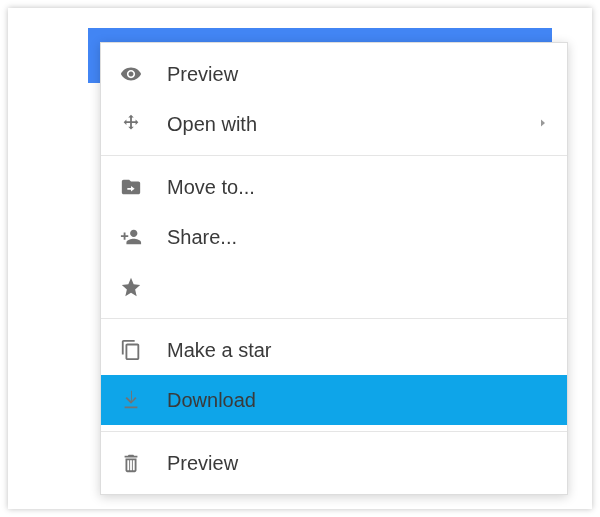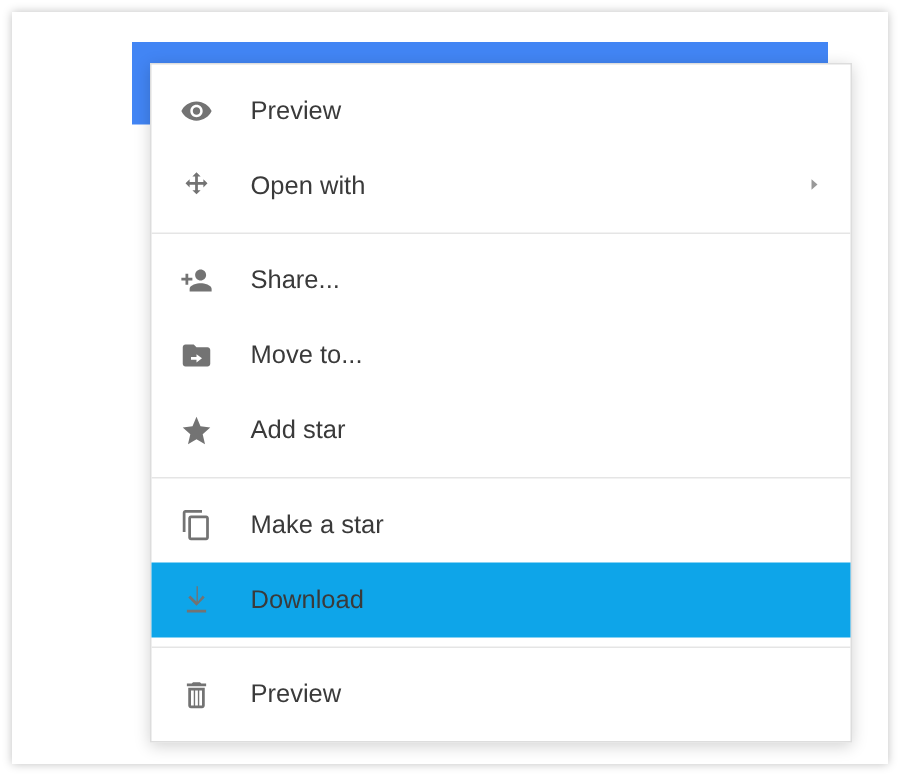--- a/index.html
+++ b/index.html
@@ -64,21 +64,21 @@
       width: 24px;
       height: 24px;
       flex-shrink: 0;
       display: flex;
       align-items: center;
       justify-content: center;
       color: #737373;
     }
     .label {
       margin-left: 24px;
-      font-size: 17px;
+      font-size: 20px;
       color: #3a3a3a;
     }
     .chevron {
       position: absolute;
       right: 18px;
       color: #999;
       font-size: 14px;
     }
     .divider {
       height: 1px;
@@ -122,42 +122,41 @@
             <path d="M8 5l8 7-8 7z"></path>
           </svg>
       </span>
     </div>
 
     <div class="divider"></div>
 
     <div class="menu-item">
       <span class="icon">
         <svg viewBox="0 0 24 24">
+            <path d="M10 4H4c-1.1 0-2 .9-2 2v12c0 1.1.9 2 2 2h16c1.1 0 2-.9 2-2V8c0-1.1-.9-2-2-2h-8l-2-2zm2 13v-2H8v-2h4V11l4 3-4 3z"></path>
+          </svg>
+      </span>
+      <span class="label">Move to...</span>
+    </div>
+
+    <div class="menu-item">
+      <span class="icon">
+        <svg viewBox="0 0 24 24">
             <path d="M15 12c2.2 0 4-1.8 4-4s-1.8-4-4-4-4 1.8-4 4 1.8 4 4 4zm-9-2V7H4v3H1v2h3v3h2v-3h3v-2H6zm9 4c-2.7 0-8 1.3-8 4v2h16v-2c0-2.7-5.3-4-8-4z"></path>
           </svg>
       </span>
       <span class="label">Share...</span>
     </div>
 
     <div class="menu-item">
       <span class="icon">
         <svg viewBox="0 0 24 24">
-            <path d="M10 4H4c-1.1 0-2 .9-2 2v12c0 1.1.9 2 2 2h16c1.1 0 2-.9 2-2V8c0-1.1-.9-2-2-2h-8l-2-2zm2 13v-2H8v-2h4V11l4 3-4 3z"></path>
-          </svg>
-      </span>
-      <span class="label">Move to...</span>
-    </div>
-
-    <div class="menu-item">
-      <span class="icon">
-        <svg viewBox="0 0 24 24">
             <path d="M12 2l2.9 6.9L22 9.8l-5.5 4.9L18.2 22 12 18.3 5.8 22l1.7-7.3L2 9.8l7.1-.9L12 2z"></path>
           </svg>
       </span>
-      <span class="label">Add star</span>
     </div>
 
     <div class="divider"></div>
 
     <div class="menu-item">
       <span class="icon">
         <svg viewBox="0 0 24 24">
             <path d="M16 1H4c-1.1 0-2 .9-2 2v14h2V3h12V1zm3 4H8c-1.1 0-2 .9-2 2v14c0 1.1.9 2 2 2h11c1.1 0 2-.9 2-2V7c0-1.1-.9-2-2-2zm0 16H8V7h11v14z"></path>
           </svg>
       </span>

